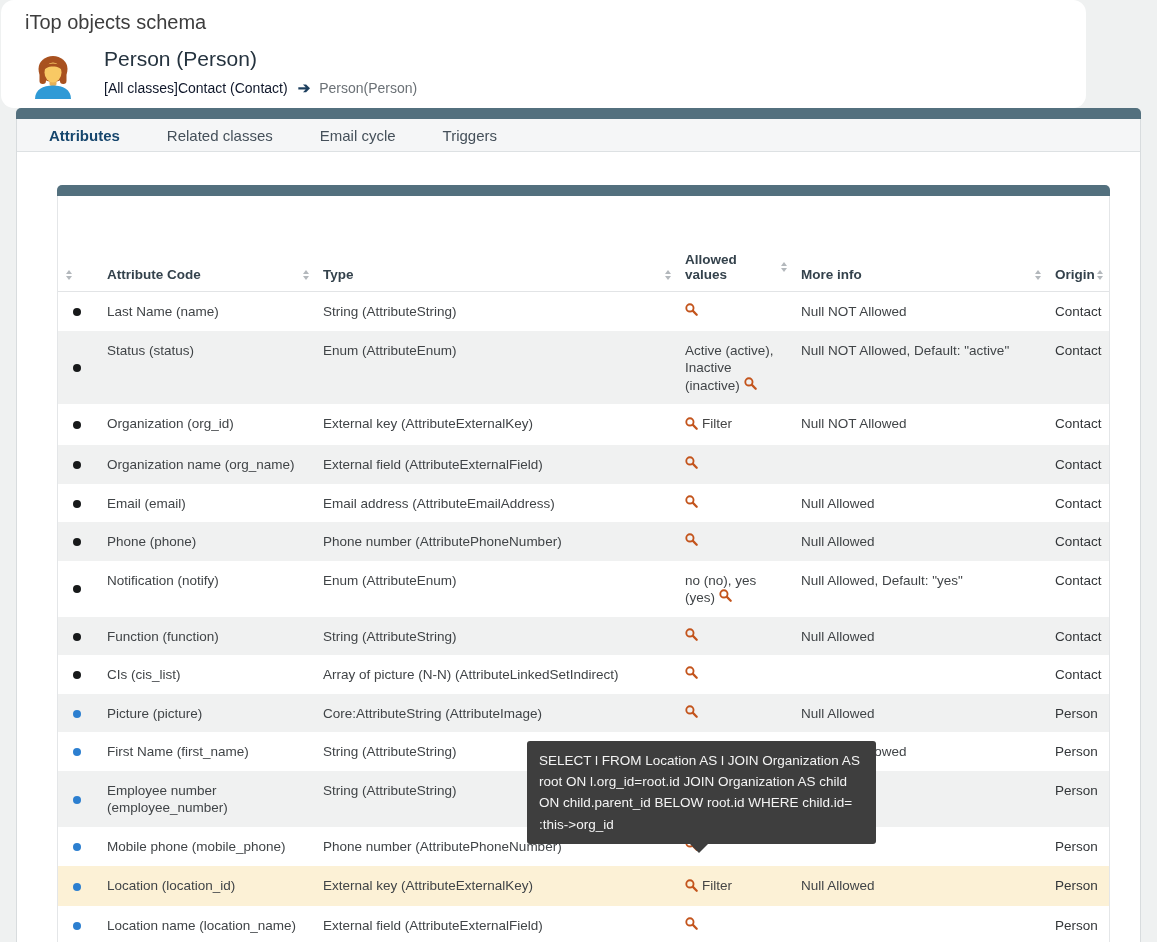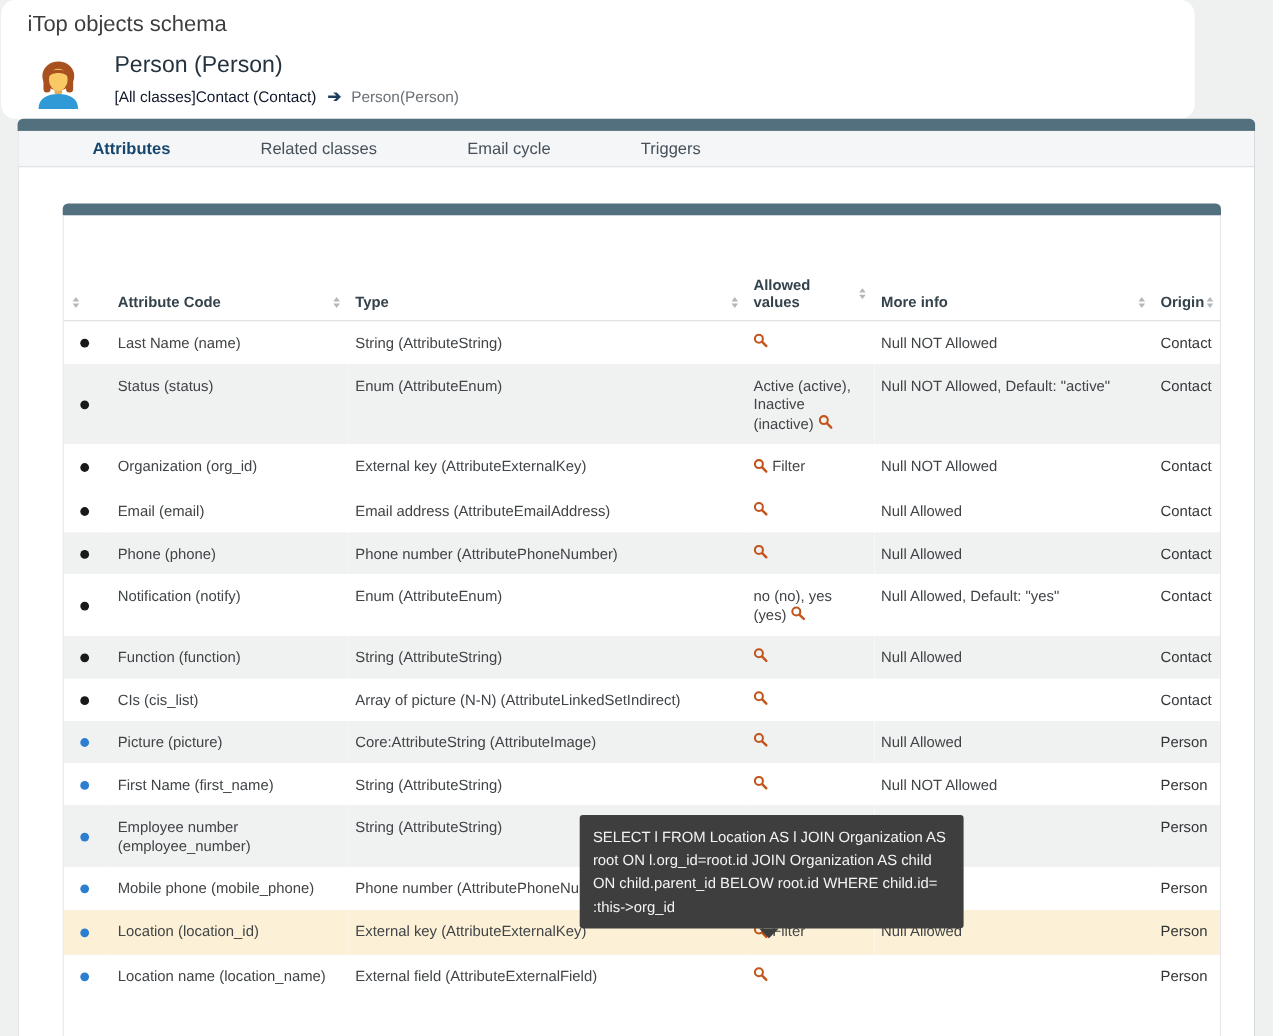--- a/index.html
+++ b/index.html
@@ -20,21 +20,21 @@
   .crumb-link { color: #0f172a; text-decoration: none; cursor: pointer; }
   .crumb-arrow { color: #1d3f5e; font-weight: bold; font-size: 15px; margin: 0 9px 0 10px; }
   .crumb-current { color: #6b7176; }
 
   
   .card { position: absolute; left: 16px; top: 108px; width: 1125px; height: 834px;
           background: #ffffff; border: 1px solid #d8dcde; border-bottom: none; border-radius: 6px 6px 0 0; }
   .card-topbar { height: 11px; background: #53707e; border-radius: 5px 5px 0 0; margin: -1px -1px 0 -1px; }
   .tabstrip { height: 33px; background: #f5f6f7; border-bottom: 1px solid #dde1e3;
               display: flex; align-items: center; padding-left: 32px; }
-  .tab { margin-right: 47px; font-size: 15px; color: #45505a; cursor: pointer; white-space: nowrap; margin-left: 35px; }
+  .tab { margin-right: 47px; font-size: 15px; color: #45505a; cursor: pointer; white-space: nowrap; }
   .tab.active { color: #16466d; font-weight: bold; }
 
   
   .table-panel { position: absolute; left: 57px; top: 185px; width: 1053px; height: 757px; }
   .tp-topbar { height: 11px; background: #53707e; border-radius: 5px 5px 0 0; }
   .tp-body { background: #ffffff; border-left: 1px solid #e4e6e8; border-right: 1px solid #e4e6e8;
              height: 746px; overflow: hidden; }
   table { border-collapse: collapse; table-layout: fixed; width: 100%; }
   thead th { text-align: left; font-size: 13.5px; color: #34424c; font-weight: bold;
              padding: 56px 6px 9px 6px; border-bottom: 1px solid #e2e4e6; vertical-align: bottom; }
@@ -213,20 +213,37 @@
         <svg width="13" height="13" viewBox="0 0 14 14">
           <circle cx="5.3" cy="5.3" r="3.9" fill="none" stroke="#c3541c" stroke-width="2"></circle>
           <line x1="8.5" y1="8.5" x2="12.6" y2="12.6" stroke="#c3541c" stroke-width="2.4" stroke-linecap="round"></line>
         </svg>
         <span class="filter-label">Filter</span>
       </a>
     </td>
     <td class="c-more">Null NOT Allowed</td>
     <td class="c-origin">Contact</td>
   </tr>
+          <tr class="alt">
+    <td class="c-dot"><span class="dot black"></span></td>
+    <td class="c-code">Organization name (org_name)</td>
+    <td class="c-type">External field (AttributeExternalField)</td>
+    <td class="c-allowed">
+      <span class="allowed-text"></span>
+      <a class="filter-link" hidden="">
+        <svg width="13" height="13" viewBox="0 0 14 14">
+          <circle cx="5.3" cy="5.3" r="3.9" fill="none" stroke="#c3541c" stroke-width="2"></circle>
+          <line x1="8.5" y1="8.5" x2="12.6" y2="12.6" stroke="#c3541c" stroke-width="2.4" stroke-linecap="round"></line>
+        </svg>
+        <span class="filter-label"></span>
+      </a>
+    </td>
+    <td class="c-more"></td>
+    <td class="c-origin">Contact</td>
+  </tr>
           <tr>
     <td class="c-dot"><span class="dot black"></span></td>
     <td class="c-code">Email (email)</td>
     <td class="c-type">Email address (AttributeEmailAddress)</td>
     <td class="c-allowed">
       <span class="allowed-text"></span>
       <a class="filter-link" hidden="">
         <svg width="13" height="13" viewBox="0 0 14 14">
           <circle cx="5.3" cy="5.3" r="3.9" fill="none" stroke="#c3541c" stroke-width="2"></circle>
           <line x1="8.5" y1="8.5" x2="12.6" y2="12.6" stroke="#c3541c" stroke-width="2.4" stroke-linecap="round"></line>

